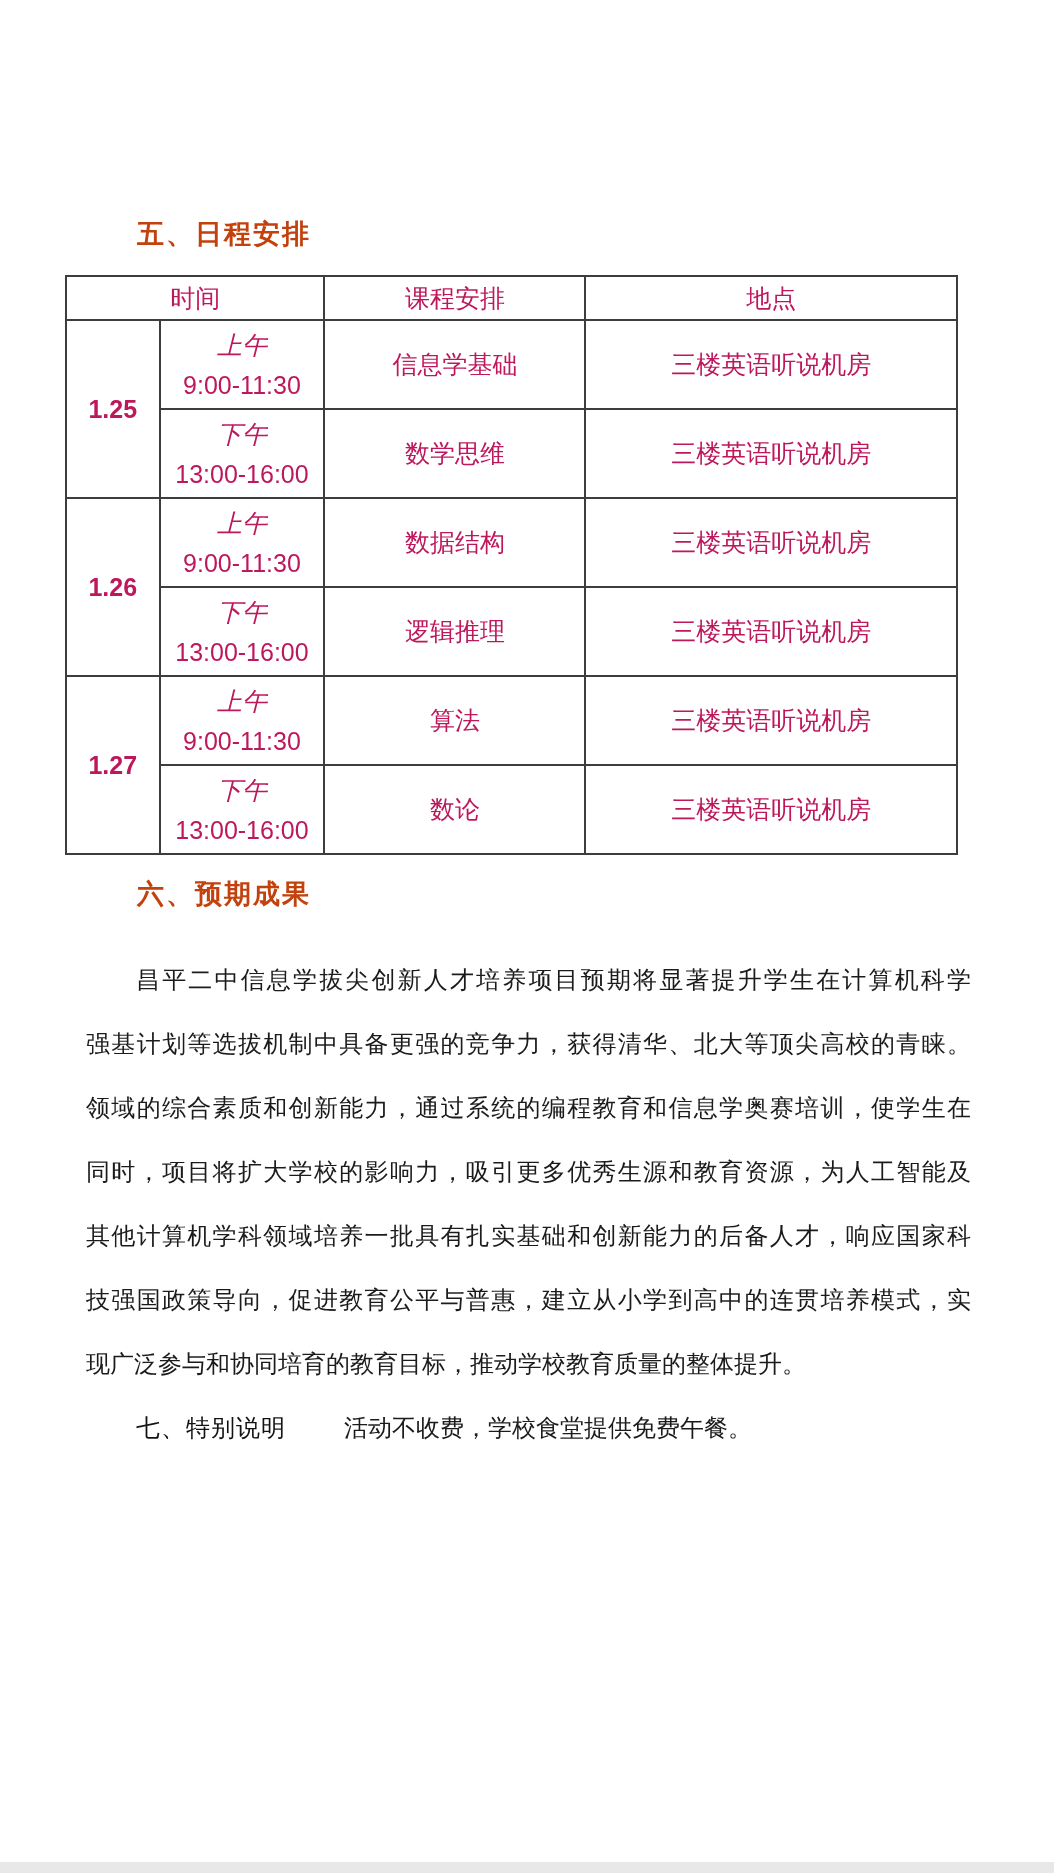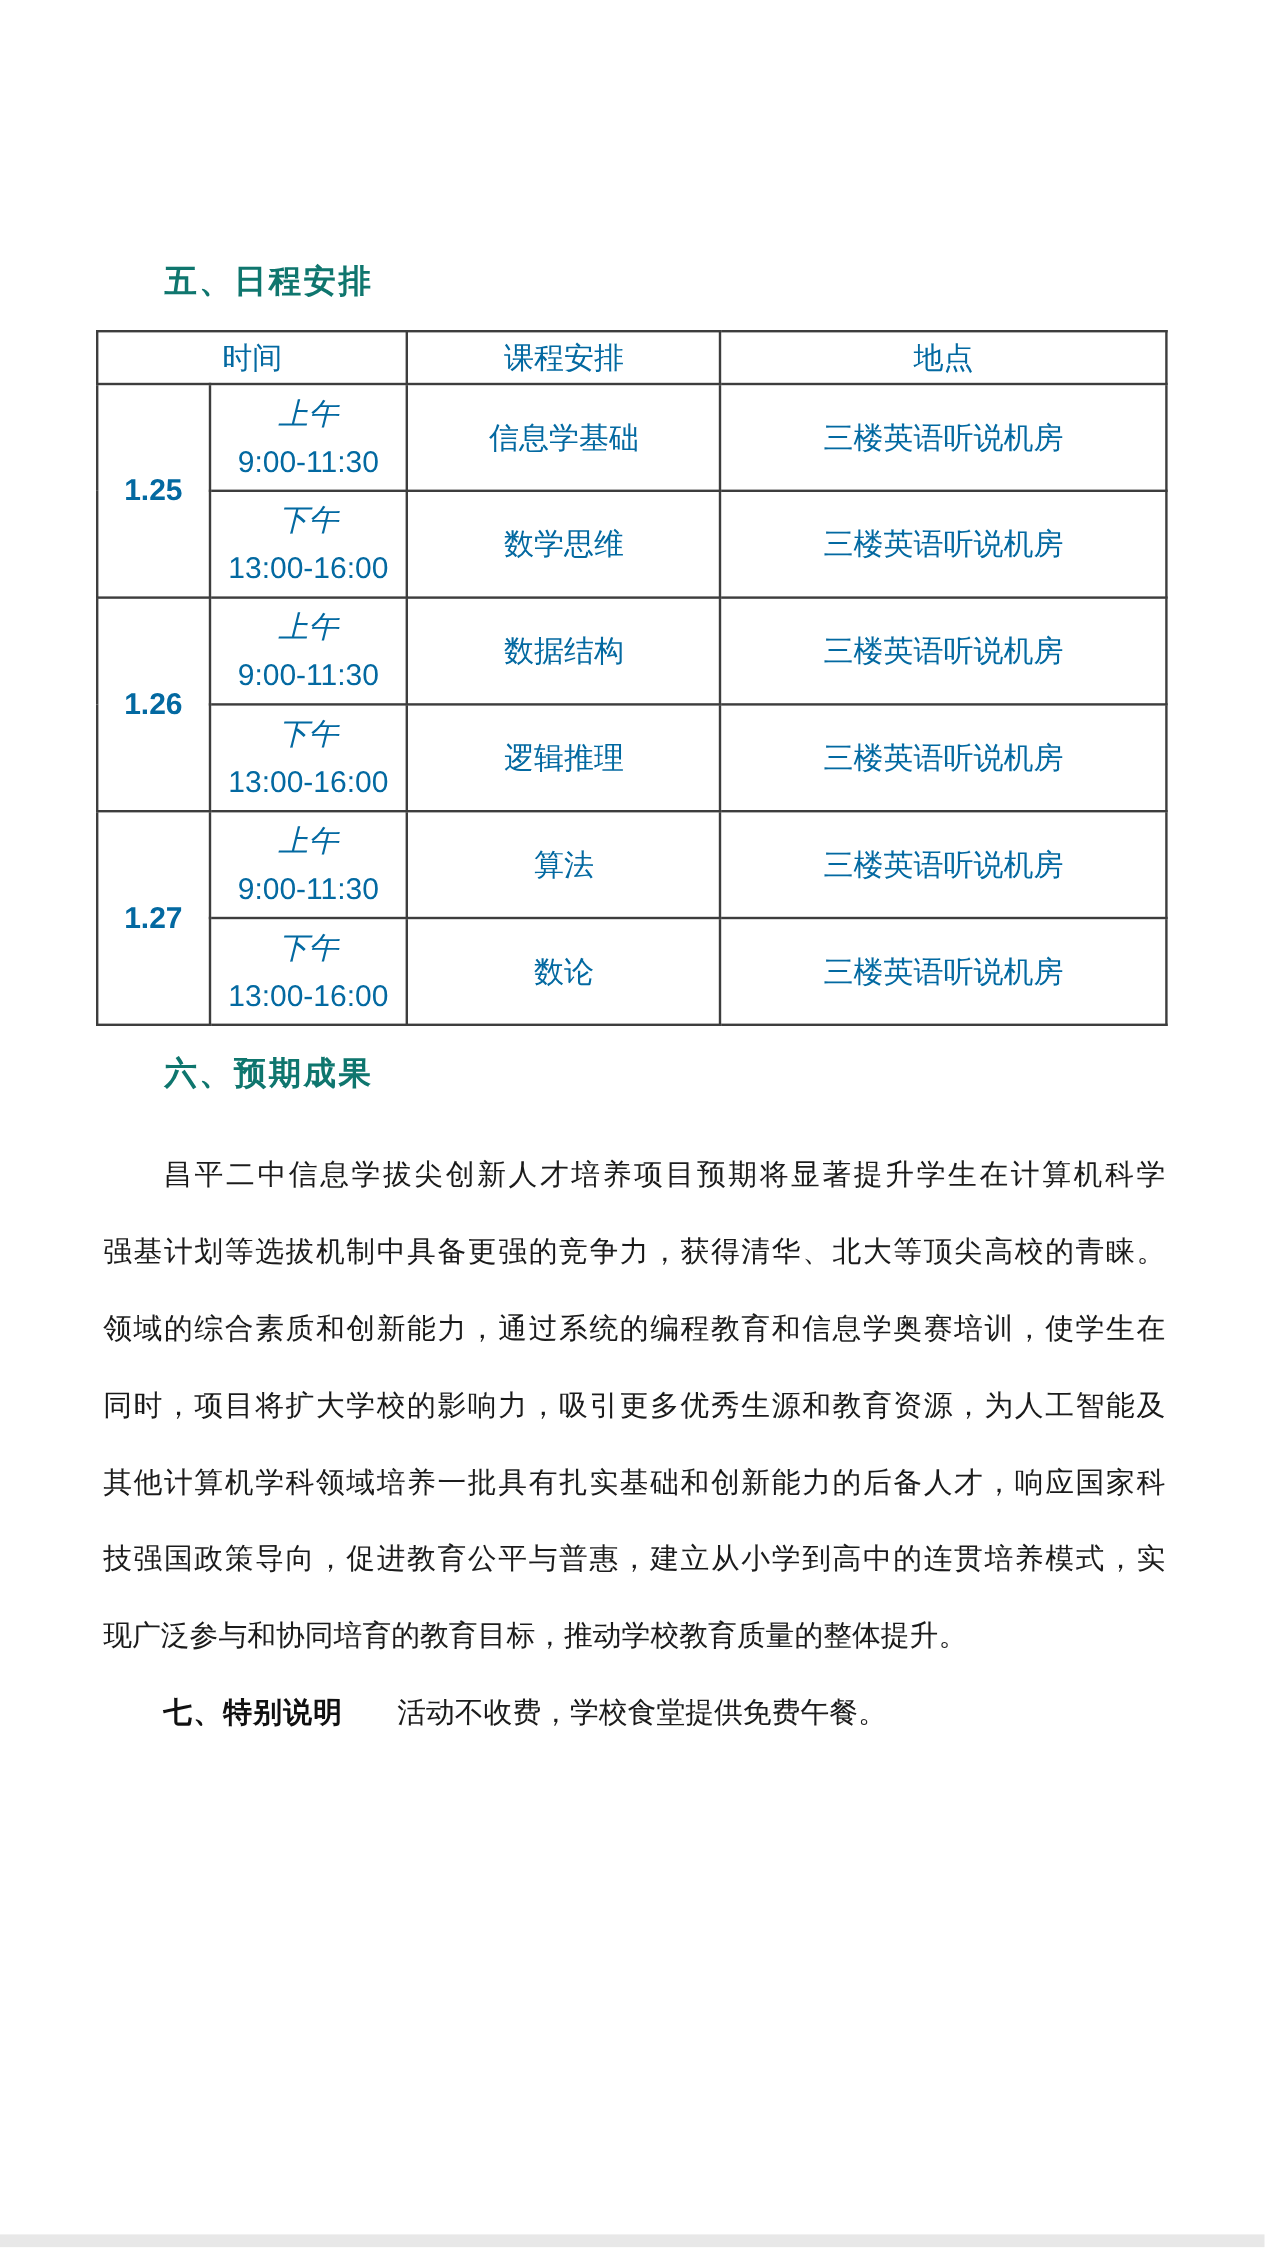--- a/index.html
+++ b/index.html
@@ -15,35 +15,35 @@
     background: #ffffff;
     overflow: hidden;
     color: #1f1f1f;
   }
   .sec-title {
     position: absolute;
     left: 137px;
     font-size: 27px;
     font-weight: 700;
     letter-spacing: 2px;
-    color: #0f766e;
+    color: #c2410c;
     white-space: nowrap;
   }
   .sec5-title { top: 216px; }
   .sec6-title { top: 876px; }
 
   table.schedule {
     position: absolute;
-    left: 80px;
+    left: 65px;
     top: 275px;
     width: 893px;
     border-collapse: collapse;
     table-layout: fixed;
     font-size: 25px;
-    color: #0369a1;
+    color: #be185d;
   }
   table.schedule td {
     border: 2px solid #3d3d3d;
     text-align: center;
     vertical-align: middle;
     padding: 0;
   }
   table.schedule tr.head-row td { height: 42px; }
   table.schedule tr.data-row td { height: 87px; }
   td.loc-head {
@@ -69,24 +69,24 @@
     text-align-last: justify;
     text-justify: inter-character;
   }
   .jline-last {
     text-align: center;
     text-align-last: left;
   }
   .indent { text-indent: 50px; }
   .sec7-line { white-space: nowrap; }
   .sec7-title {
-    font-weight: 700;
+    font-weight: 400;
     color: #111111;
     letter-spacing: 1px;
-    margin-right: 45px;
+    margin-right: 58px;
   }
   .bottom-bar {
     position: absolute;
     left: 0;
     bottom: 0;
     width: 1054px;
     height: 11px;
     background: #e8e8e8;
   }
 </style>

